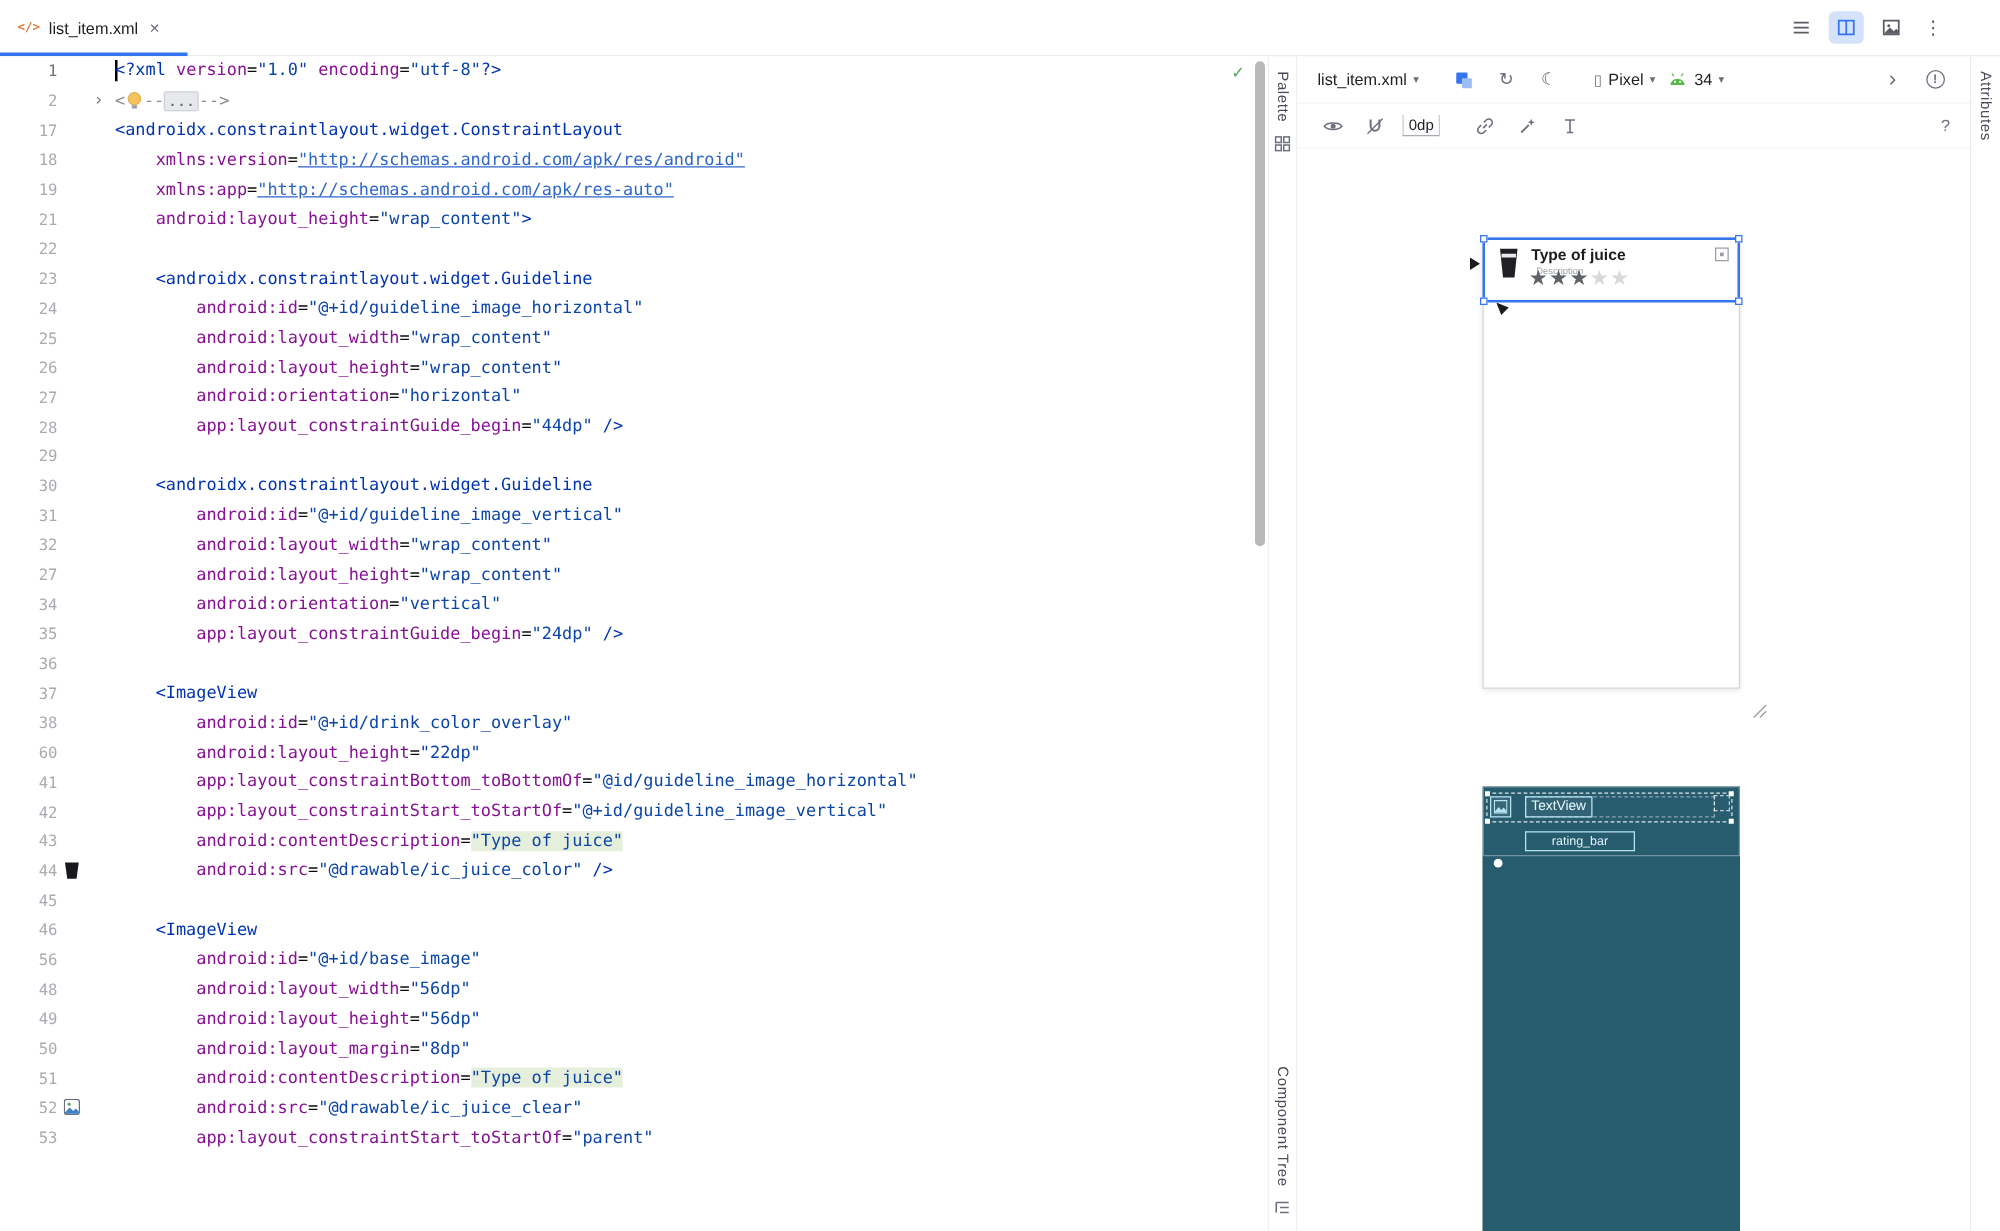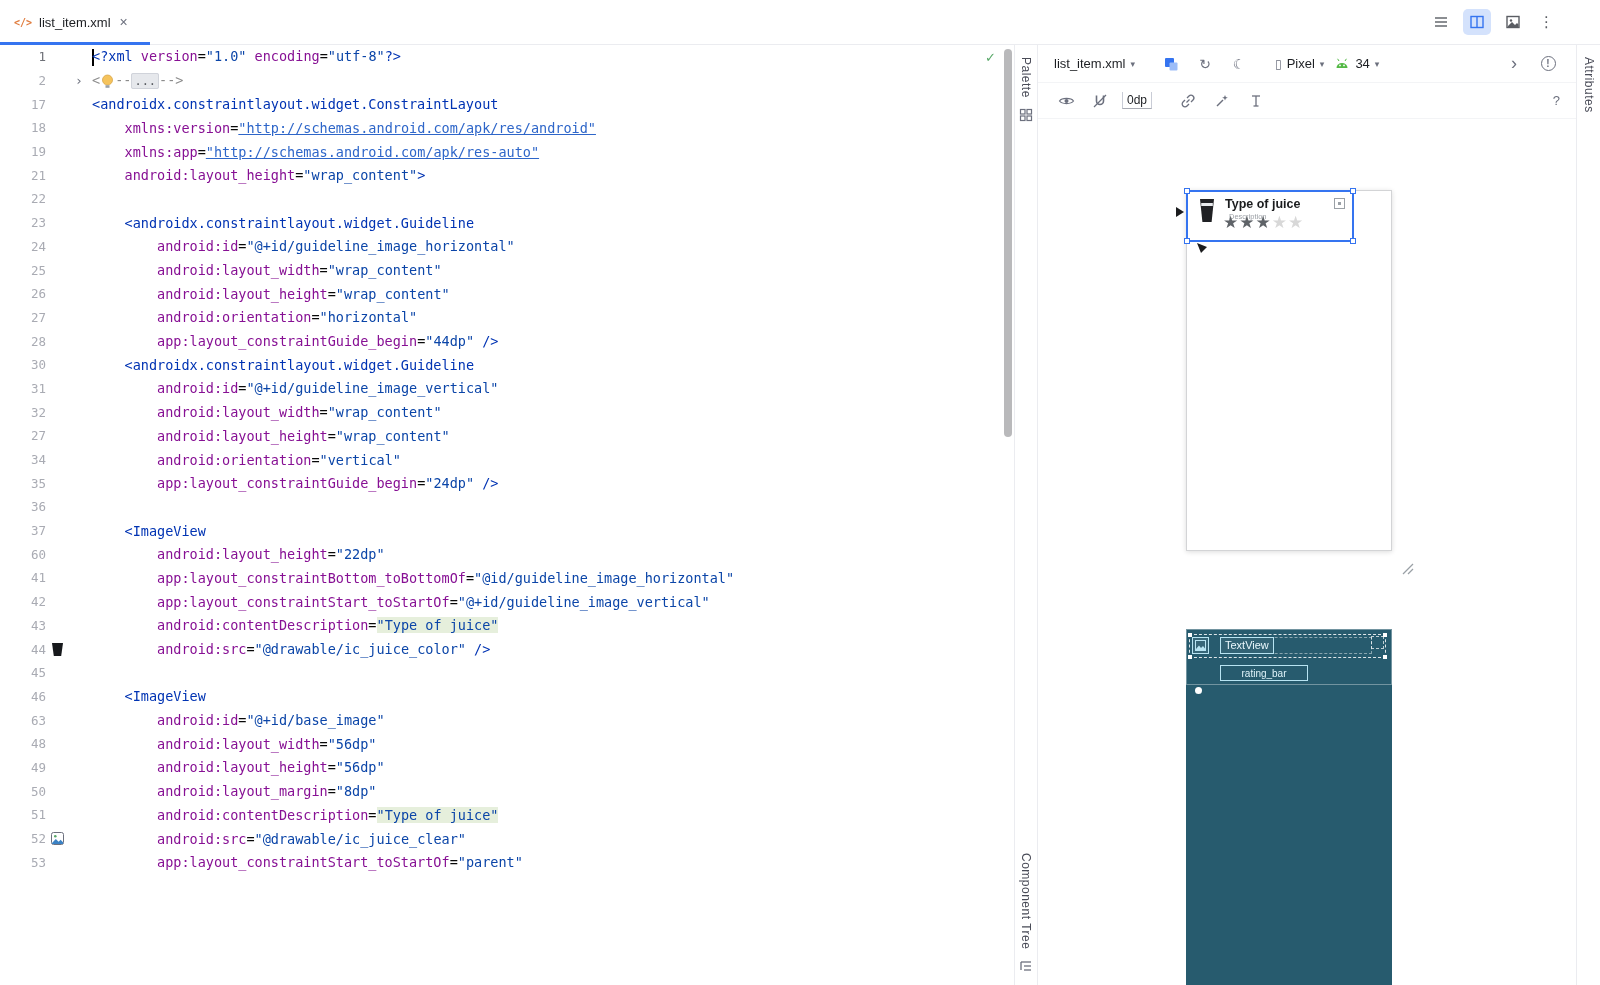--- a/index.html
+++ b/index.html
@@ -64,21 +64,21 @@
   .dev{font-size:12px}
   .spacer{flex:1}
   .margin-box{font-size:12px;color:#1d1f23;border-bottom:1px solid #a8abb3;border-left:1px solid #c9ccd6;border-right:1px solid #c9ccd6;padding:1px 4px}
   .issue-circle{width:15px;height:15px;border:1.5px solid #6c707e;border-radius:50%;font-size:10px;color:#6c707e;display:flex;align-items:center;justify-content:center;font-weight:bold}
   .help{font-size:13px;color:#6c707e}
   .gap-l{margin-left:14px}
 
   
   .design-canvas{flex:1;position:relative;overflow:hidden;background:#fff}
   .render-frame{position:absolute;left:148px;top:71px;width:206px;height:361px;background:#fff;border:1px solid #d3d4d6;box-shadow:0 1px 5px rgba(0,0,0,.14)}
-  .sel-box{position:absolute;left:-1px;top:-1px;width:168px;height:52px;border:2px solid var(--selection_blue)}
+  .sel-box{position:absolute;left:-1px;top:-1px;width:206px;height:52px;border:2px solid var(--selection_blue)}
   .handle{position:absolute;width:6px;height:6px;background:#fff;border:1.5px solid var(--selection_blue)}
   .h-tl{left:-4px;top:-4px}.h-tr{right:-4px;top:-4px}.h-bl{left:-4px;bottom:-4px}.h-br{right:-4px;bottom:-4px}
   .card-juice{position:absolute;left:10px;top:6px}
   .card-title{position:absolute;left:37px;top:5px;font-size:12.5px;font-weight:bold;color:#1b1c1e}
   .card-desc{position:absolute;left:41px;top:20px;font-size:7.5px;color:#9b9fa5}
   .stars{position:absolute;left:35px;top:22px;font-size:17px;letter-spacing:1px;line-height:1}
   .star{color:var(--star_empty)}
   .star.filled{color:var(--star_filled)}
   .card-corner-icon{position:absolute;right:7px;top:6px;width:11px;height:11px;border:1px solid #9aa0a6;display:flex;align-items:center;justify-content:center}
   .card-corner-icon i{width:3px;height:3px;background:#9aa0a6;display:block}
@@ -149,38 +149,40 @@
           <div class="code-row"><span class="ln">18</span><span class="gicon"></span><span class="fold-col"></span><span class="code-text"><span class="tk-plain">    </span><span class="tk-attr">xmlns:version</span><span class="tk-plain">=</span><span class="tk-link">"http://schemas.android.com/apk/res/android"</span></span></div>
           <div class="code-row"><span class="ln">19</span><span class="gicon"></span><span class="fold-col"></span><span class="code-text"><span class="tk-plain">    </span><span class="tk-attr">xmlns:app</span><span class="tk-plain">=</span><span class="tk-link">"http://schemas.android.com/apk/res-auto"</span></span></div>
           <div class="code-row"><span class="ln">21</span><span class="gicon"></span><span class="fold-col"></span><span class="code-text"><span class="tk-plain">    </span><span class="tk-attr">android:layout_height</span><span class="tk-plain">=</span><span class="tk-val">"wrap_content"</span><span class="tk-tag">&gt;</span></span></div>
           <div class="code-row"><span class="ln">22</span><span class="gicon"></span><span class="fold-col"></span><span class="code-text"></span></div>
           <div class="code-row"><span class="ln">23</span><span class="gicon"></span><span class="fold-col"></span><span class="code-text"><span class="tk-plain">    </span><span class="tk-tag">&lt;androidx.constraintlayout.widget.Guideline</span></span></div>
           <div class="code-row"><span class="ln">24</span><span class="gicon"></span><span class="fold-col"></span><span class="code-text"><span class="tk-plain">        </span><span class="tk-attr">android:id</span><span class="tk-plain">=</span><span class="tk-val">"@+id/guideline_image_horizontal"</span></span></div>
           <div class="code-row"><span class="ln">25</span><span class="gicon"></span><span class="fold-col"></span><span class="code-text"><span class="tk-plain">        </span><span class="tk-attr">android:layout_width</span><span class="tk-plain">=</span><span class="tk-val">"wrap_content"</span></span></div>
           <div class="code-row"><span class="ln">26</span><span class="gicon"></span><span class="fold-col"></span><span class="code-text"><span class="tk-plain">        </span><span class="tk-attr">android:layout_height</span><span class="tk-plain">=</span><span class="tk-val">"wrap_content"</span></span></div>
           <div class="code-row"><span class="ln">27</span><span class="gicon"></span><span class="fold-col"></span><span class="code-text"><span class="tk-plain">        </span><span class="tk-attr">android:orientation</span><span class="tk-plain">=</span><span class="tk-val">"horizontal"</span></span></div>
           <div class="code-row"><span class="ln">28</span><span class="gicon"></span><span class="fold-col"></span><span class="code-text"><span class="tk-plain">        </span><span class="tk-attr">app:layout_constraintGuide_begin</span><span class="tk-plain">=</span><span class="tk-val">"44dp"</span><span class="tk-tag"> /&gt;</span></span></div>
+          <div class="code-row"><span class="ln">29</span><span class="gicon"></span><span class="fold-col"></span><span class="code-text"></span></div>
           <div class="code-row"><span class="ln">30</span><span class="gicon"></span><span class="fold-col"></span><span class="code-text"><span class="tk-plain">    </span><span class="tk-tag">&lt;androidx.constraintlayout.widget.Guideline</span></span></div>
           <div class="code-row"><span class="ln">31</span><span class="gicon"></span><span class="fold-col"></span><span class="code-text"><span class="tk-plain">        </span><span class="tk-attr">android:id</span><span class="tk-plain">=</span><span class="tk-val">"@+id/guideline_image_vertical"</span></span></div>
           <div class="code-row"><span class="ln">32</span><span class="gicon"></span><span class="fold-col"></span><span class="code-text"><span class="tk-plain">        </span><span class="tk-attr">android:layout_width</span><span class="tk-plain">=</span><span class="tk-val">"wrap_content"</span></span></div>
           <div class="code-row"><span class="ln">27</span><span class="gicon"></span><span class="fold-col"></span><span class="code-text"><span class="tk-plain">        </span><span class="tk-attr">android:layout_height</span><span class="tk-plain">=</span><span class="tk-val">"wrap_content"</span></span></div>
           <div class="code-row"><span class="ln">34</span><span class="gicon"></span><span class="fold-col"></span><span class="code-text"><span class="tk-plain">        </span><span class="tk-attr">android:orientation</span><span class="tk-plain">=</span><span class="tk-val">"vertical"</span></span></div>
           <div class="code-row"><span class="ln">35</span><span class="gicon"></span><span class="fold-col"></span><span class="code-text"><span class="tk-plain">        </span><span class="tk-attr">app:layout_constraintGuide_begin</span><span class="tk-plain">=</span><span class="tk-val">"24dp"</span><span class="tk-tag"> /&gt;</span></span></div>
           <div class="code-row"><span class="ln">36</span><span class="gicon"></span><span class="fold-col"></span><span class="code-text"></span></div>
           <div class="code-row"><span class="ln">37</span><span class="gicon"></span><span class="fold-col"></span><span class="code-text"><span class="tk-plain">    </span><span class="tk-tag">&lt;ImageView</span></span></div>
+          <div class="code-row"><span class="ln">38</span><span class="gicon"></span><span class="fold-col"></span><span class="code-text"><span class="tk-plain">        </span><span class="tk-attr">android:id</span><span class="tk-plain">=</span><span class="tk-val">"@+id/drink_color_overlay"</span></span></div>
           <div class="code-row"><span class="ln">60</span><span class="gicon"></span><span class="fold-col"></span><span class="code-text"><span class="tk-plain">        </span><span class="tk-attr">android:layout_height</span><span class="tk-plain">=</span><span class="tk-val">"22dp"</span></span></div>
           <div class="code-row"><span class="ln">41</span><span class="gicon"></span><span class="fold-col"></span><span class="code-text"><span class="tk-plain">        </span><span class="tk-attr">app:layout_constraintBottom_toBottomOf</span><span class="tk-plain">=</span><span class="tk-val">"@id/guideline_image_horizontal"</span></span></div>
           <div class="code-row"><span class="ln">42</span><span class="gicon"></span><span class="fold-col"></span><span class="code-text"><span class="tk-plain">        </span><span class="tk-attr">app:layout_constraintStart_toStartOf</span><span class="tk-plain">=</span><span class="tk-val">"@+id/guideline_image_vertical"</span></span></div>
           <div class="code-row"><span class="ln">43</span><span class="gicon"></span><span class="fold-col"></span><span class="code-text"><span class="tk-plain">        </span><span class="tk-attr">android:contentDescription</span><span class="tk-plain">=</span><span class="tk-valhl">"Type of juice"</span></span></div>
           <div class="code-row"><span class="ln">44</span><span class="gicon"><svg width="13" height="15">
                 <path d="M1 1 L12 1 L10.2 14 L2.8 14 Z" fill="#17191c"></path>
               </svg></span><span class="fold-col"></span><span class="code-text"><span class="tk-plain">        </span><span class="tk-attr">android:src</span><span class="tk-plain">=</span><span class="tk-val">"@drawable/ic_juice_color"</span><span class="tk-tag"> /&gt;</span></span></div>
           <div class="code-row"><span class="ln">45</span><span class="gicon"></span><span class="fold-col"></span><span class="code-text"></span></div>
           <div class="code-row"><span class="ln">46</span><span class="gicon"></span><span class="fold-col"></span><span class="code-text"><span class="tk-plain">    </span><span class="tk-tag">&lt;ImageView</span></span></div>
-          <div class="code-row"><span class="ln">63</span><span class="gicon"></span><span class="fold-col"></span><span class="code-text"><span class="tk-plain">        </span><span class="tk-attr">android:id</span><span class="tk-plain">=</span><span class="tk-val">"@+id/base_image"</span></span></div>
+          <div class="code-row"><span class="ln">56</span><span class="gicon"></span><span class="fold-col"></span><span class="code-text"><span class="tk-plain">        </span><span class="tk-attr">android:id</span><span class="tk-plain">=</span><span class="tk-val">"@+id/base_image"</span></span></div>
           <div class="code-row"><span class="ln">48</span><span class="gicon"></span><span class="fold-col"></span><span class="code-text"><span class="tk-plain">        </span><span class="tk-attr">android:layout_width</span><span class="tk-plain">=</span><span class="tk-val">"56dp"</span></span></div>
           <div class="code-row"><span class="ln">49</span><span class="gicon"></span><span class="fold-col"></span><span class="code-text"><span class="tk-plain">        </span><span class="tk-attr">android:layout_height</span><span class="tk-plain">=</span><span class="tk-val">"56dp"</span></span></div>
           <div class="code-row"><span class="ln">50</span><span class="gicon"></span><span class="fold-col"></span><span class="code-text"><span class="tk-plain">        </span><span class="tk-attr">android:layout_margin</span><span class="tk-plain">=</span><span class="tk-val">"8dp"</span></span></div>
           <div class="code-row"><span class="ln">51</span><span class="gicon"></span><span class="fold-col"></span><span class="code-text"><span class="tk-plain">        </span><span class="tk-attr">android:contentDescription</span><span class="tk-plain">=</span><span class="tk-valhl">"Type of juice"</span></span></div>
           <div class="code-row"><span class="ln">52</span><span class="gicon"><svg width="13" height="13">
                 <rect x="0.5" y="0.5" width="12" height="12" rx="2" fill="none" stroke="#6c707e"></rect>
                 <circle cx="4.3" cy="4.3" r="1.3" fill="#59a869"></circle>
                 <path d="M1 11 L4.8 7 L7.6 9.8 L9.6 7.8 L12 10.2 V12 H1 Z" fill="#3b82c4"></path>
               </svg></span><span class="fold-col"></span><span class="code-text"><span class="tk-plain">        </span><span class="tk-attr">android:src</span><span class="tk-plain">=</span><span class="tk-val">"@drawable/ic_juice_clear"</span></span></div>
           <div class="code-row"><span class="ln">53</span><span class="gicon"></span><span class="fold-col"></span><span class="code-text"><span class="tk-plain">        </span><span class="tk-attr">app:layout_constraintStart_toStartOf</span><span class="tk-plain">=</span><span class="tk-val">"parent"</span></span></div>

